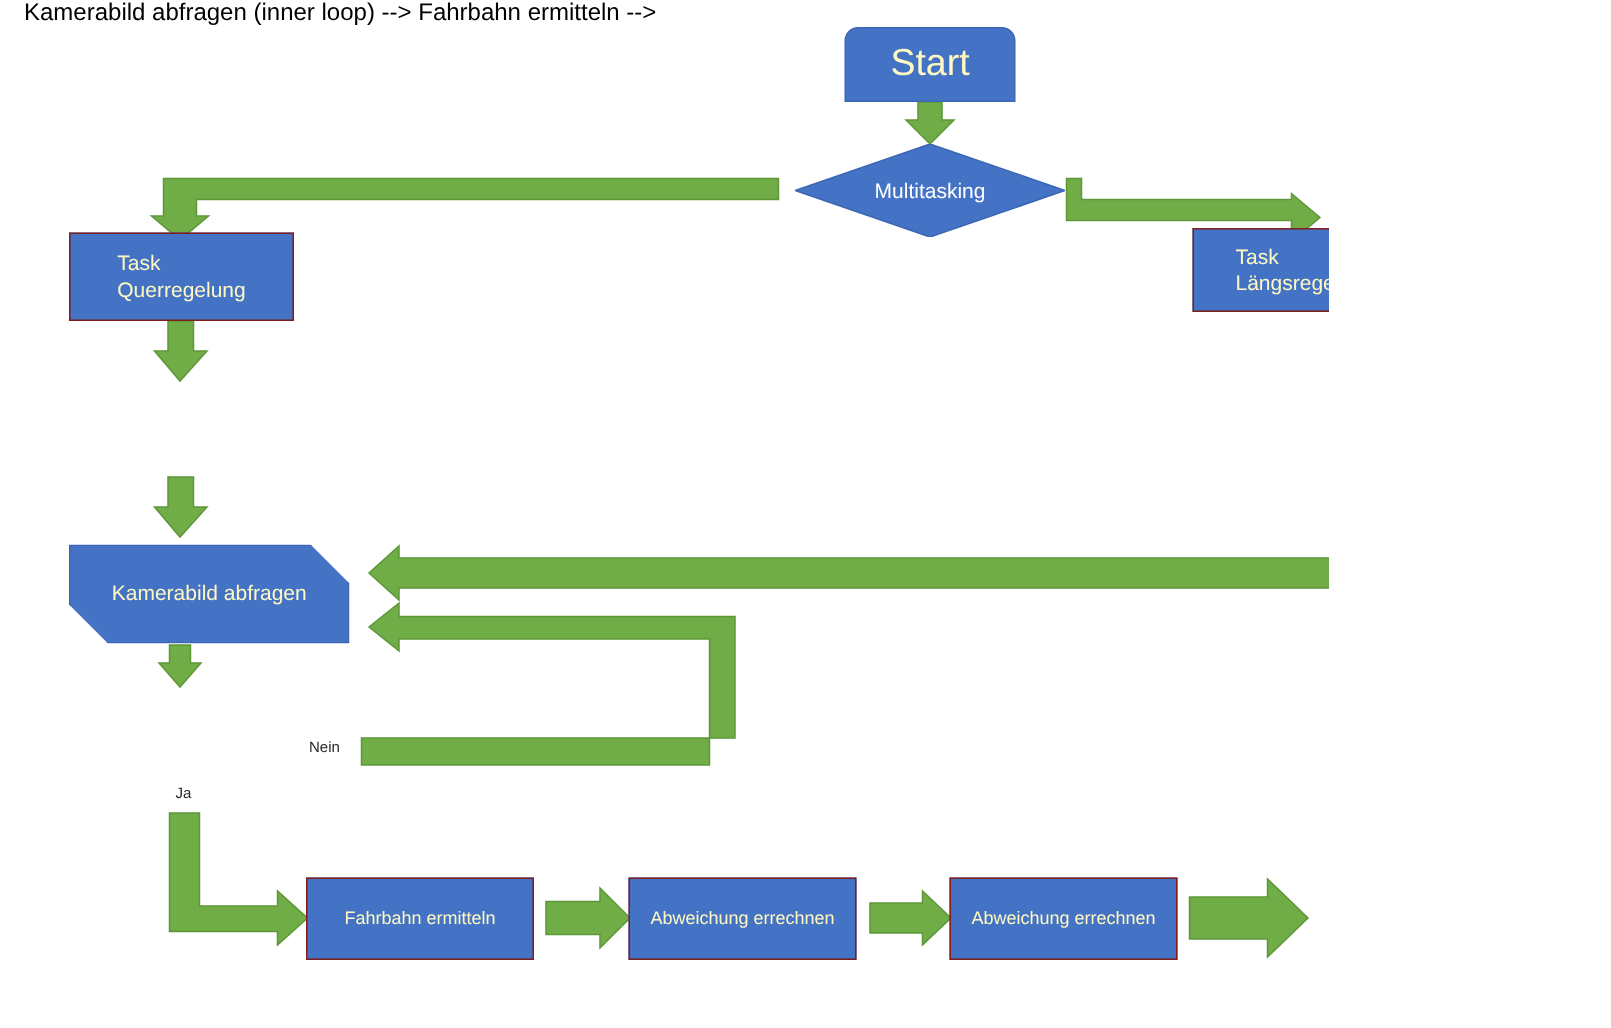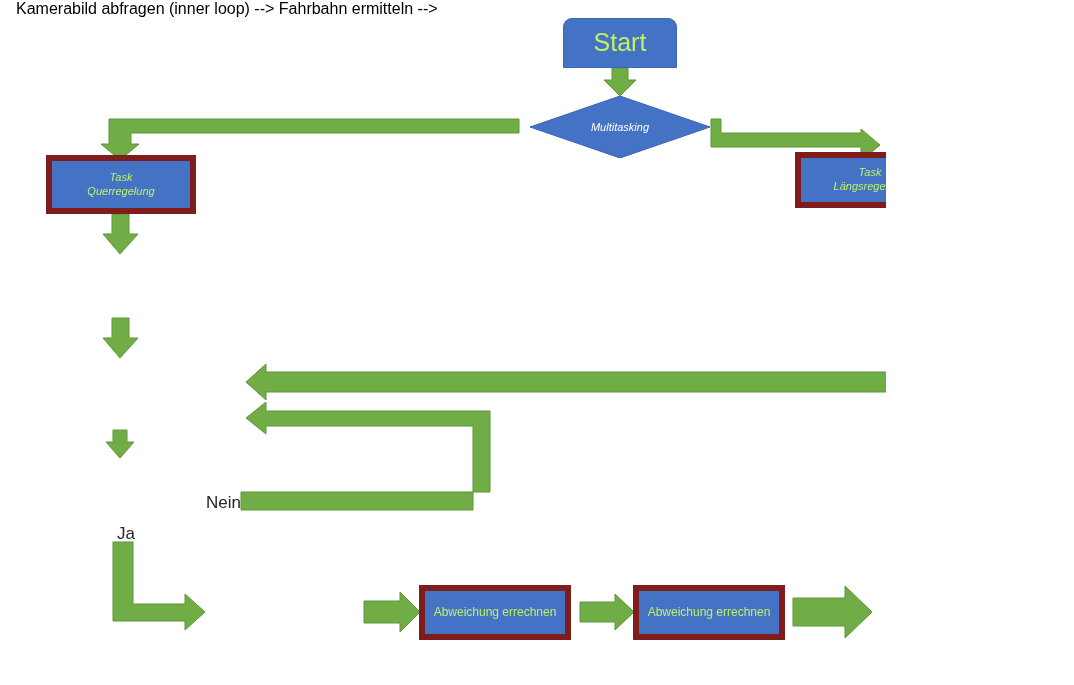--- a/index.html
+++ b/index.html
@@ -18,29 +18,28 @@
     background: #ffffff;
     overflow: hidden;
     padding-left: 16px;
   }
   .node {
     position: absolute;
     box-sizing: border-box;
     display: flex;
     align-items: center;
     justify-content: center;
-    text-align: center;
-    color: #bef264;
+    color: #fef9c3;
     line-height: 1.25;
     white-space: pre-line;
     user-select: none;
   }
   .rect {
     background: #4472C4;
-    border: 6px solid #7f1d1d;
+    border: 1px solid #7f1d1d;
   }
   .start-shape {
     background: #4472C4;
     border: 1px solid #3B66B3;
     border-top-left-radius: 9px;
     border-top-right-radius: 9px;
     font-size: 25px;
   }
   .chamfer {
     background: #4472C4;
@@ -83,25 +82,25 @@
   }
   .edge polygon, .edge path {
     fill: #70AD47;
     stroke: #5E9638;
     stroke-width: 1;
     stroke-linejoin: miter;
   }
   .edge-label {
     position: absolute;
     color: #262626;
-    font-size: 17px;
+    font-size: 10px;
     white-space: nowrap;
     user-select: none;
   }
-  .t11 { font-size: 11px; font-style: italic; }
+  .t11 { font-size: 14px; }
   .t12 { font-size: 12px; }
 </style>
 </head>
 <body>
 
 <div id="canvas">
 
   
 
   
@@ -186,24 +185,26 @@
   <div class="node rect t11" style="left:46px; top:155px; width:150px; height:59px;">Task
 Querregelung</div>
 
   
   <div class="node rect t11" style="left:795px; top:152px; width:150px; height:56px;">Task
 Längsregelung</div>
 
   
 
   
-
-  
-
-  
+  <div class="node chamfer t11" style="left:46px; top:363px; width:187px; height:66px;">Kamerabild abfragen</div>
+
+  
+
+  
+  <div class="node rect t12" style="left:204px; top:585px; width:152px; height:55px;">Fahrbahn ermitteln</div>
 
   
   <div class="node rect t12" style="left:419px; top:585px; width:152px; height:55px;">Abweichung errechnen</div>
 
   
   <div class="node rect t12" style="left:633px; top:585px; width:152px; height:55px;">Abweichung errechnen</div>
 
   
 
 </div>

